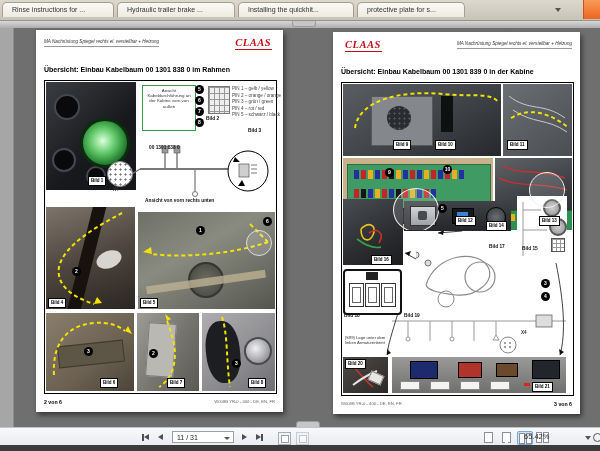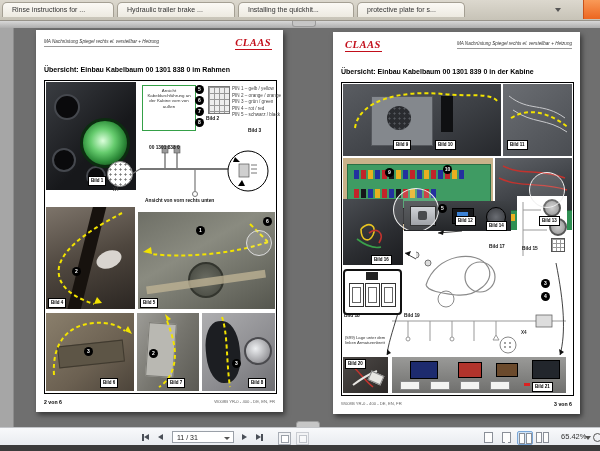--- a/index.html
+++ b/index.html
@@ -401,18 +401,18 @@
       <div class="vi-rect" style="border-bottom-style:dashed;"></div>
     </div>
     <div class="viewicon active-view" style="left:517px;">
       <div class="vi-rect sm"></div>
         <div class="vi-rect sm"></div>
     </div>
     <div class="viewicon" style="left:535px;">
       <div class="vi-rect sm" style="border-bottom-style:dashed;"></div>
         <div class="vi-rect sm" style="border-bottom-style:dashed;"></div>
     </div>
-    <div class="zoomtxt" style="left:524px;margin-left:37px;">65.42%</div>
+    <div class="zoomtxt" style="left:524px;">65.42%</div>
     <div class="tabcaret" style="left:585px;top:8px;"></div>
     <div class="mag" style="left:593px;top:5px;"></div>
   </div>
   <div class="bottomedge"></div>
 </div>
 
 </body></html>

